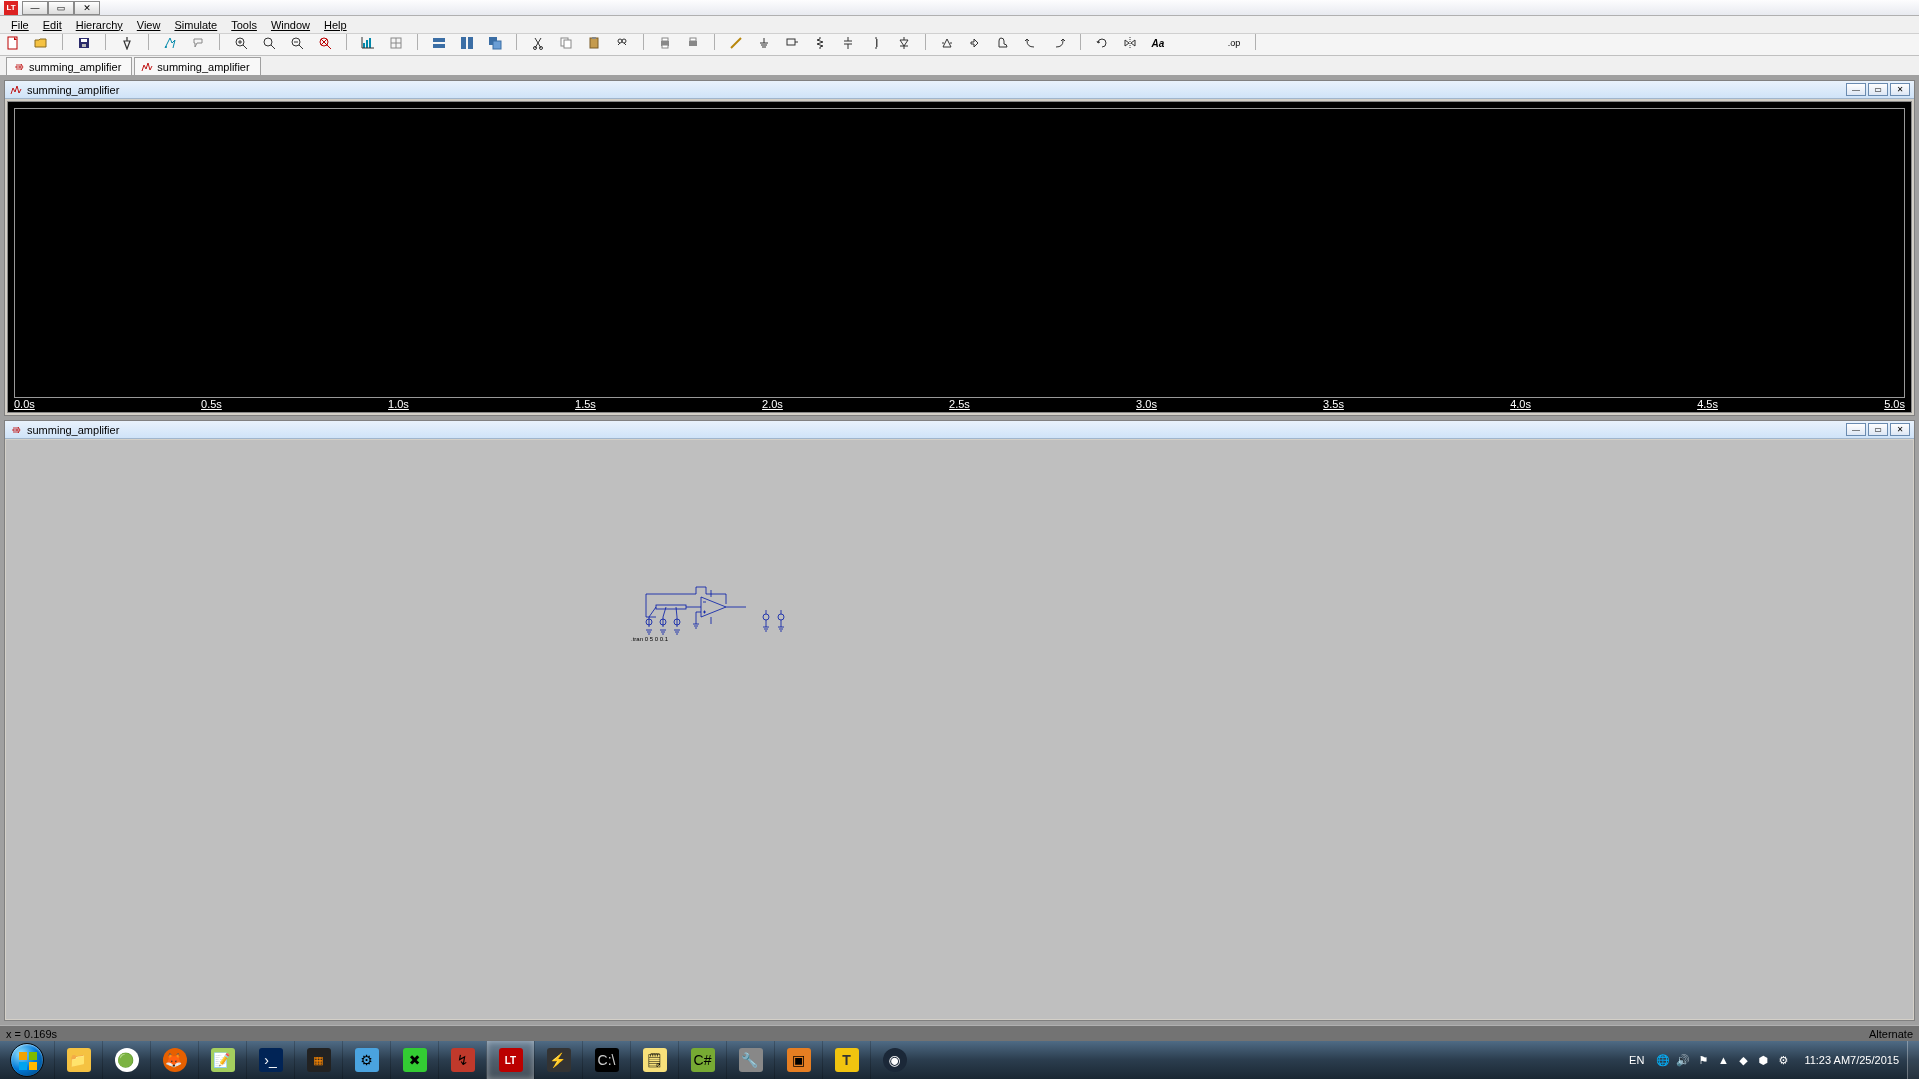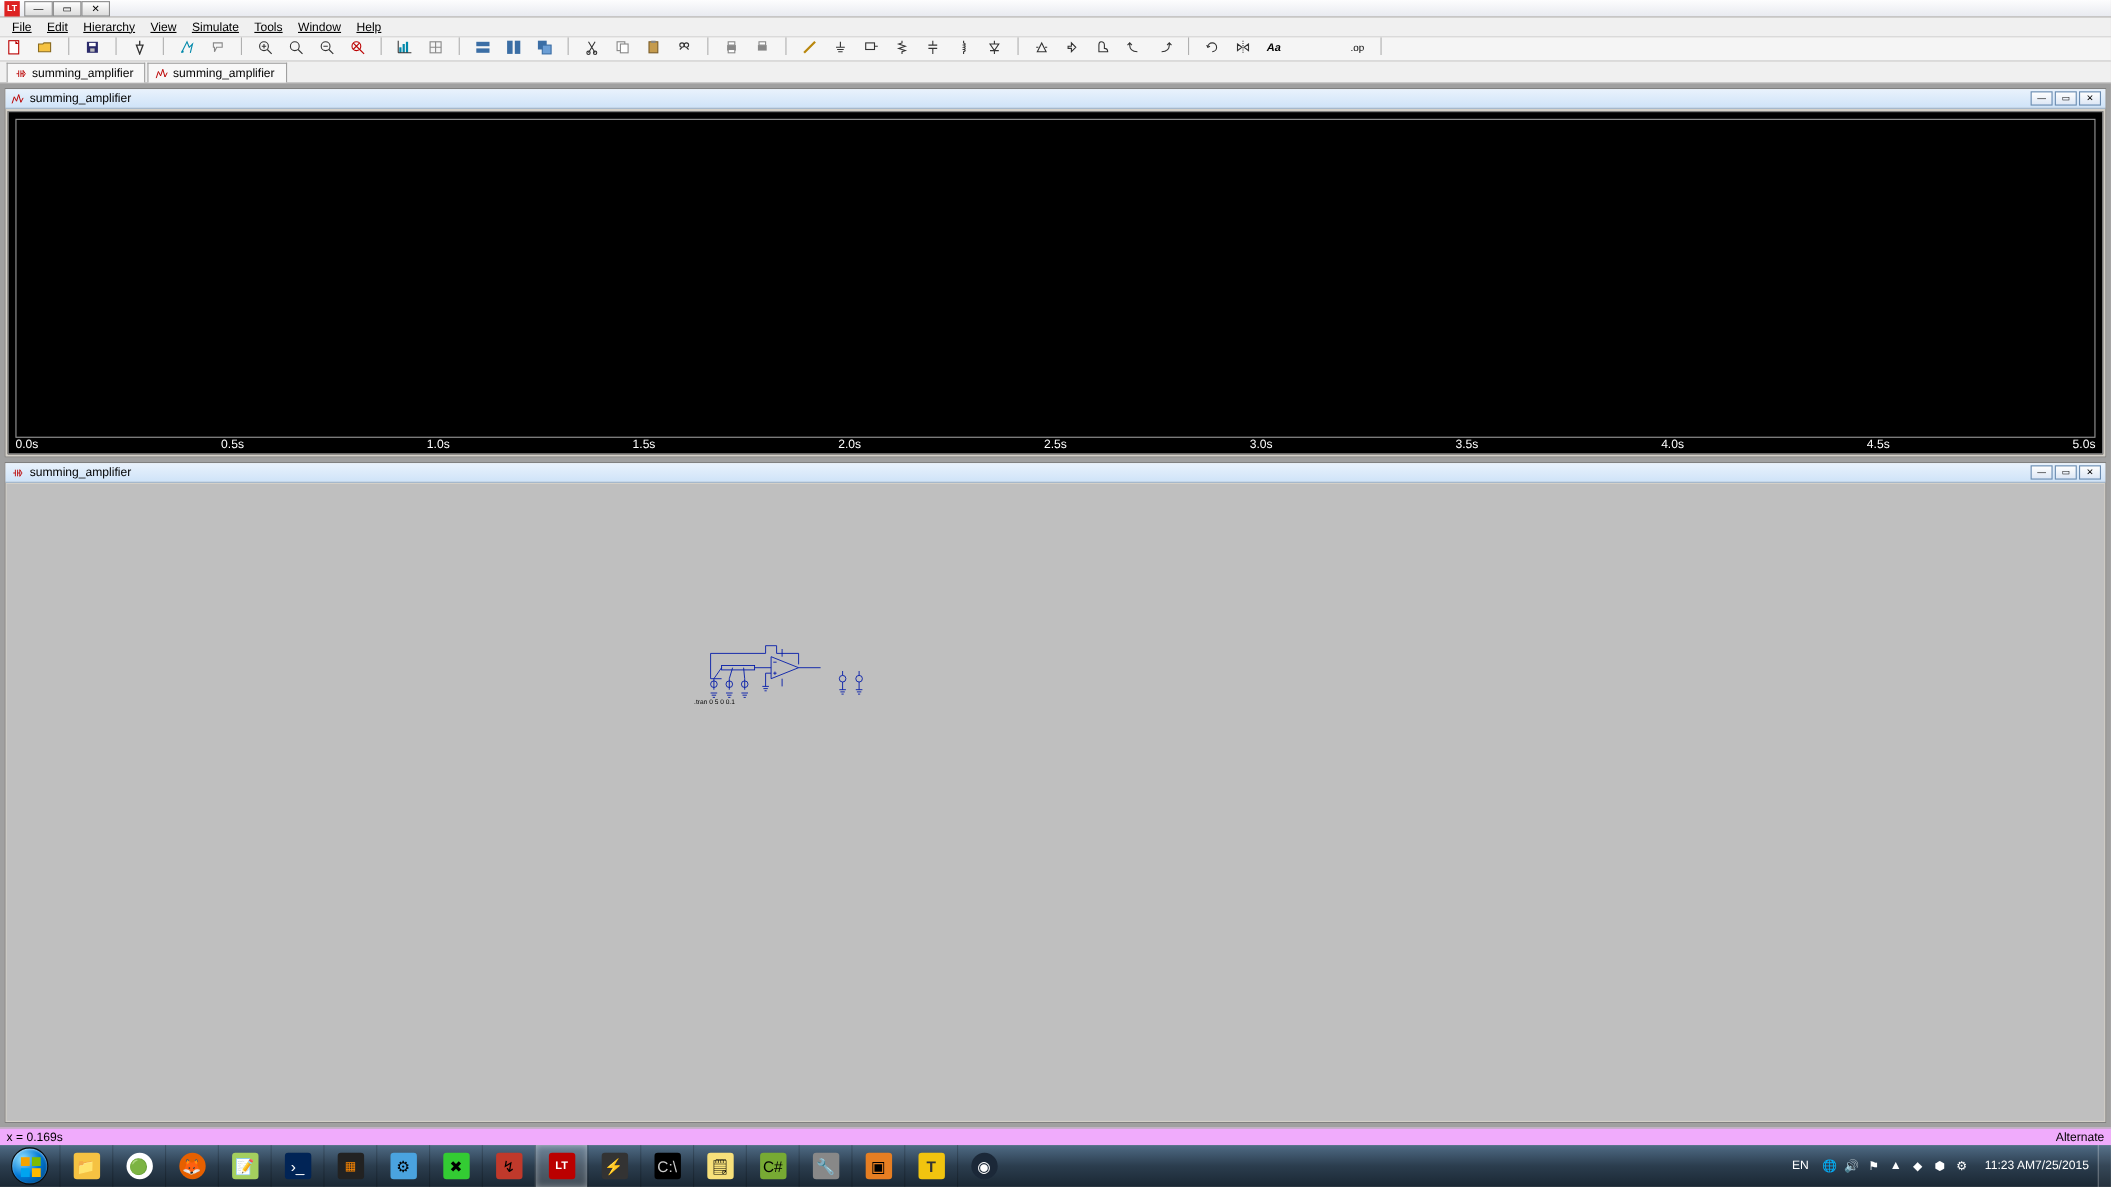--- a/index.html
+++ b/index.html
@@ -35,30 +35,30 @@
 .sub-window { background: #d4d0c8; border: 1px solid #808080; display: flex; flex-direction: column; }
 .sub-titlebar { height: 18px; background: linear-gradient(to bottom, #e9f2fc, #cfe3f8); border-bottom: 1px solid #a0b5cc; display: flex; align-items: center; padding: 0 4px; }
 .sub-titlebar .sub-icon { width: 14px; height: 14px; margin-right: 4px; display:flex; align-items:center; justify-content:center; }
 .sub-titlebar .sub-title { flex: 1; font-size: 11px; }
 .sub-titlebar .sub-btns { display: flex; gap: 2px; }
 .sub-btn { width: 20px; height: 13px; border: 1px solid #6a8bb0; background: linear-gradient(#fefefe,#dde7f5); display:flex; align-items:center; justify-content:center; font-size: 8px; cursor:pointer;}
 
 .plot-window { height: 336px; }
 .plot-content { flex:1; background: #000; margin: 2px; position: relative; border: 1px solid #888;}
 .plot-inner { position:absolute; left:6px; top:6px; right:6px; bottom:14px; border: 1px solid #999; }
-.plot-xaxis { position:absolute; bottom:0; left:6px; right:6px; height:14px; display:flex; justify-content:space-between; color:#fff; font-size:11px; align-items:flex-start; }
+.plot-xaxis { position:absolute; bottom:0; left:6px; right:6px; height:14px; display:flex; justify-content:space-between; color:#fff; font-size:11px; align-items:flex-start;text-decoration:underline; }
 
 .schematic-window { flex: 1; }
 .schematic-canvas { flex:1; background: #bfbfbf; margin: 1px; position: relative; overflow:hidden; }
 .schematic-circuit { position:absolute; left: 625px; top: 142px; width: 170px; height: 60px; }
 .schematic-circuit svg { width: 100%; height: 100%; }
 .spice-dir { position:absolute; left:625px; top:196px; font-size:6px; color:#000; }
 
 
-.statusbar { height: 16px; background: #f0abfc; border-top: 1px solid #b0b0b0; display:flex; align-items:center; padding: 0 6px; font-size: 11px; justify-content: space-between;}
+.statusbar { height: 16px; background: #737373; border-top: 1px solid #b0b0b0; display:flex; align-items:center; padding: 0 6px; font-size: 11px; justify-content: space-between;}
 .statusbar .right { display:flex; gap:10px; }
 
 
 .taskbar { height: 38px; background: linear-gradient(to bottom, #4f6b85 0%, #2b3d4e 50%, #1a2733 100%); display:flex; align-items:center; padding: 0 0 0 0; }
 .start-btn { width: 54px; height: 38px; display:flex; align-items:center; justify-content:center; cursor:pointer; }
 .start-orb { width: 34px; height: 34px; border-radius: 50%; background: radial-gradient(circle at 30% 30%, #8ee0ff, #0078d7 50%, #003a6b); border: 1px solid #0a0a0a; box-shadow: inset 0 1px 2px rgba(255,255,255,0.6); position:relative; }
 .start-orb::after { content:""; position:absolute; width:18px; height:18px; top:8px; left:8px; background:
   linear-gradient(#f4a300,#f4a300) 0 0/8px 8px no-repeat,
   linear-gradient(#7fba00,#7fba00) 10px 0/8px 8px no-repeat,
   linear-gradient(#00a4ef,#00a4ef) 0 10px/8px 8px no-repeat,

